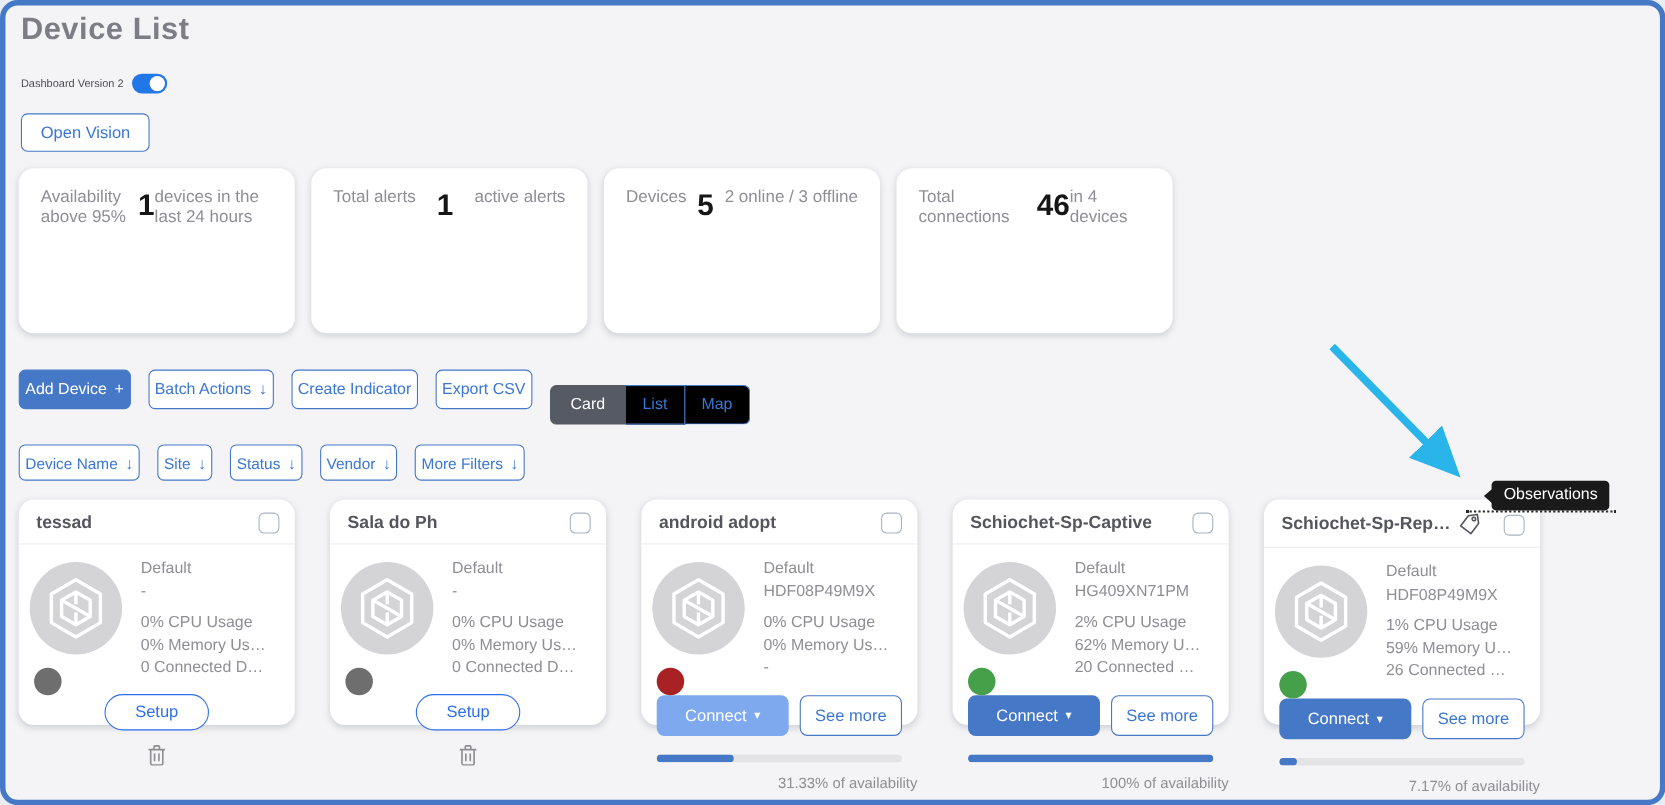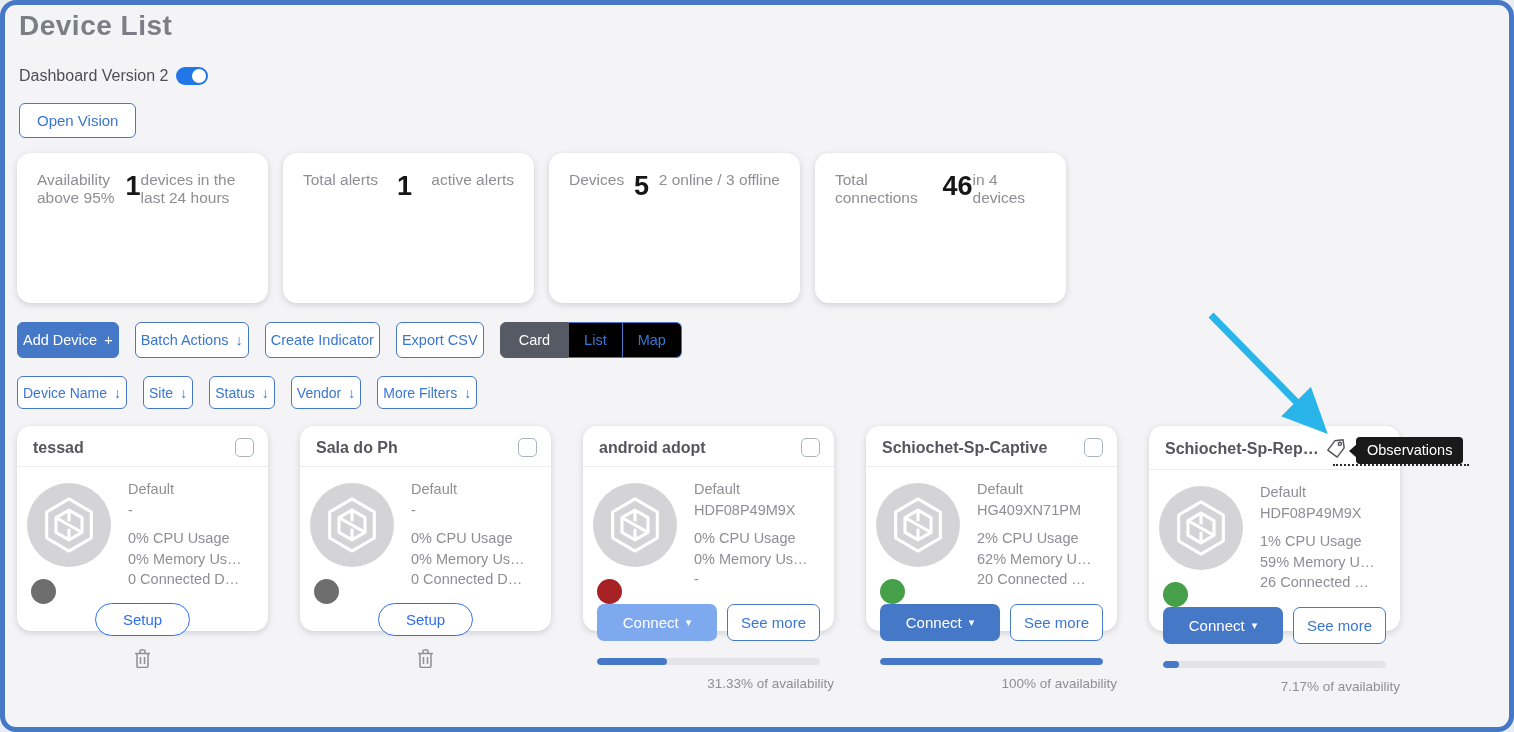--- a/index.html
+++ b/index.html
@@ -17,21 +17,21 @@
     background: #f4f4f6;
     padding: 3px 7px;
     overflow: hidden;
   }
   
   .page-title {
     font-size: 28px; font-weight: 700; color: #7d7d85;
     letter-spacing: 0.5px; margin: 2px 0 0 7px;
   }
   .toggle-row { display: flex; align-items: center; gap: 8px; margin: 25px 0 0 7px; }
-  .toggle-label { font-size: 16px; color: #4e4e57; }
+  .toggle-label { font-size: 10px; color: #4e4e57; }
   .toggle {
     position: relative; width: 32px; height: 18px; border-radius: 10px;
     background: #2176e8; cursor: pointer; display: inline-block;
   }
   .toggle .knob {
     position: absolute; right: 2px; top: 2px;
     width: 14px; height: 14px; border-radius: 50%; background: #fff;
   }
   .open-vision-btn {
     margin: 18px 0 0 7px;
@@ -53,21 +53,21 @@
   
   .toolbar-row { display: flex; gap: 16px; margin: 19px 0 0 5px; align-items: center; }
   .btn {
     height: 36px; border-radius: 6px; font-size: 14.5px;
     font-family: inherit; cursor: pointer; padding: 0 5px;
     display: inline-flex; align-items: center; gap: 7px;
   }
   .btn-primary { background: #4678c8; color: #fff; border: 1px solid #4678c8; }
   .btn-outline { background: #fff; color: #3a76d2; border: 1px solid #4678c8; }
   .arrow-glyph { font-weight: 700; }
-  .seg-group { display: inline-flex; }
+  .seg-group { display: inline-flex; margin-top: 28px; }
   .seg-btn {
     height: 36px; font-size: 14.5px; font-family: inherit; cursor: pointer;
     padding: 0 15px; background: #000000; color: #3a76d2;
     border: 1px solid #4678c8; display: inline-flex; align-items: center;
   }
   .seg-btn.first { border-radius: 6px 0 0 6px; }
   .seg-btn.last { border-radius: 0 6px 6px 0; border-left: none; }
   .seg-btn.mid { border-left: none; border-right: 1px solid #4678c8; }
   .seg-btn.active {
     background: #555a64; color: #fff; border-color: #555a64;

